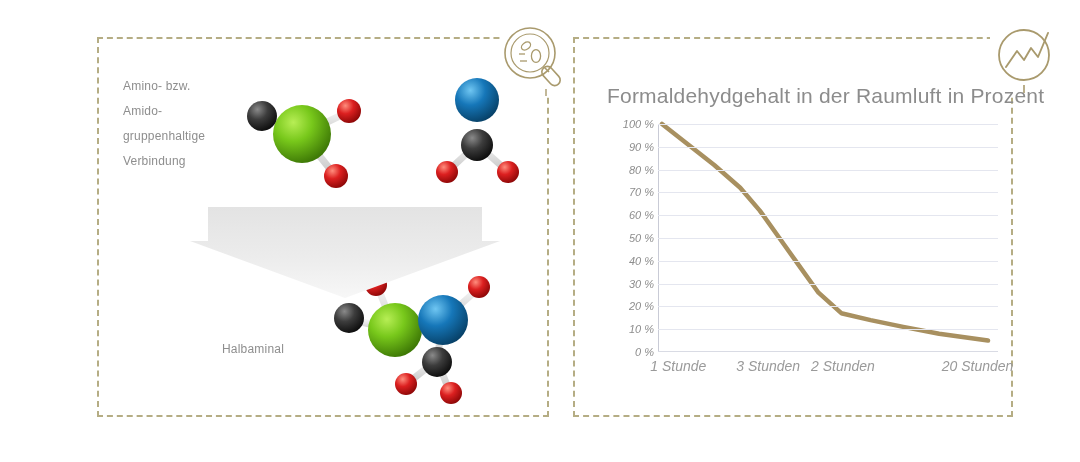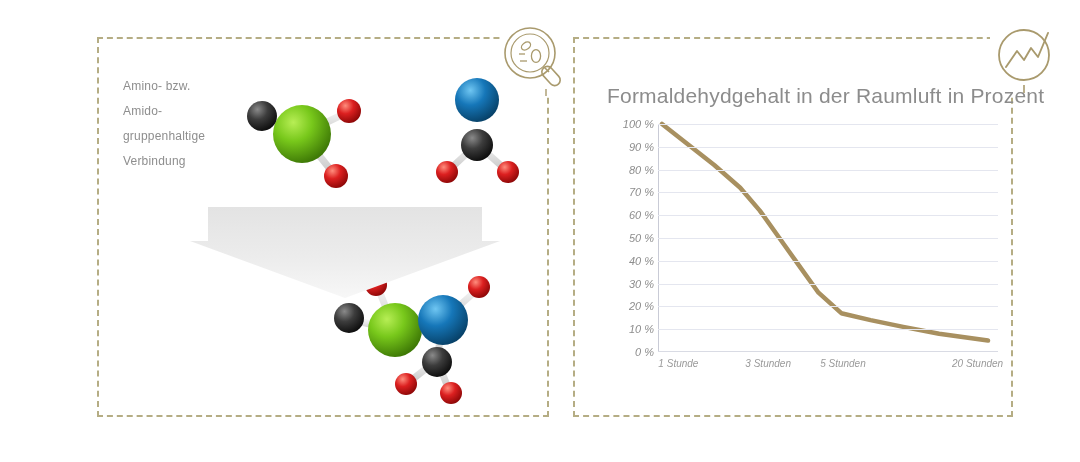--- a/index.html
+++ b/index.html
@@ -86,21 +86,21 @@
   }
   .axis-x{
     position:absolute;left:0;right:0;bottom:0;height:1px;background:#d9dbe4;
   }
   .plot svg{position:absolute;left:0;top:0;width:100%;height:228px;overflow:visible;}
   .x-labels{
     position:absolute;left:50px;right:0;top:234px;height:22px;
   }
   .x-tick{
     position:absolute;transform:translateX(-50%);
-    color:#9a9a9a;font-size:10px;white-space:nowrap;
+    color:#9a9a9a;font-size:14px;white-space:nowrap;
   }
 </style>
 </head>
 <body>
 
 <div class="stage">
 
   <div class="panel" id="panel-left"></div>
 
   <div class="corner-icon" id="icon-magnifier">
@@ -116,20 +116,21 @@
       <line x1="46" y1="66" x2="46" y2="73" stroke="#a99a6d" stroke-width="1.4"></line>
     </svg>
   </div>
 
   <div class="lbl" id="label-amino">Amino- bzw.
 Amido-
 gruppenhaltige
 Verbindung</div>
 
 
+  <div class="lbl" id="label-halbaminal">Halbaminal</div>
 
   <div class="mol" id="mol-amine">
     <svg viewBox="0 0 130 115">
       <defs>
         <radialGradient id="gGreen" cx="35%" cy="30%" r="72%">
           <stop offset="0%" stop-color="#b7ee55"></stop>
             <stop offset="45%" stop-color="#78c81b"></stop>
           <stop offset="100%" stop-color="#3f7a06"></stop>
         </radialGradient>
         <radialGradient id="gDark" cx="35%" cy="28%" r="75%">
@@ -254,18 +255,18 @@
         <div class="gridline" style="top: 91.2px; background: rgb(228, 230, 239);"></div>
         <div class="gridline" style="top: 114px; background: rgb(228, 230, 239);"></div>
         <div class="gridline" style="top: 136.8px; background: rgb(228, 230, 239);"></div>
         <div class="gridline" style="top: 159.6px; background: rgb(228, 230, 239);"></div>
         <div class="gridline" style="top: 182.4px; background: rgb(228, 230, 239);"></div>
         <div class="gridline" style="top: 205.2px; background: rgb(228, 230, 239);"></div>
       </div>
     <div class="x-labels" id="x-labels">
         <div class="x-tick" style="left: 6%;">1 Stunde</div>
         <div class="x-tick" style="left: 32.4%;">3 Stunden</div>
-        <div class="x-tick" style="left: 54.4%;">5 Stunden</div>
+        <div class="x-tick" style="left: 54.4%;">2 Stunden</div>
         <div class="x-tick" style="left: 94%;">20 Stunden</div>
       </div>
   </div>
 
 </div>
 
 </body></html>

